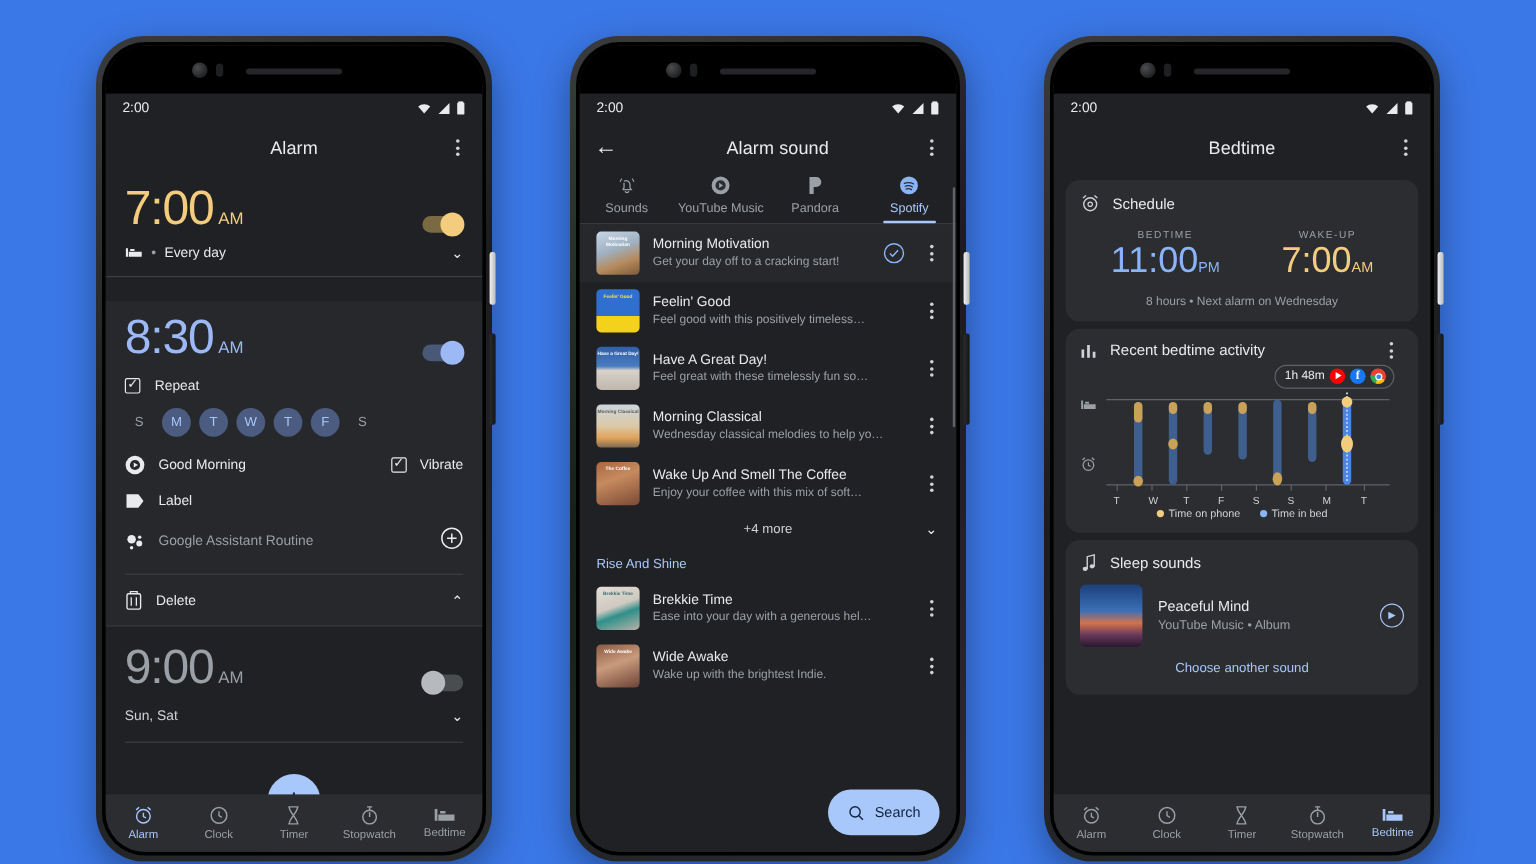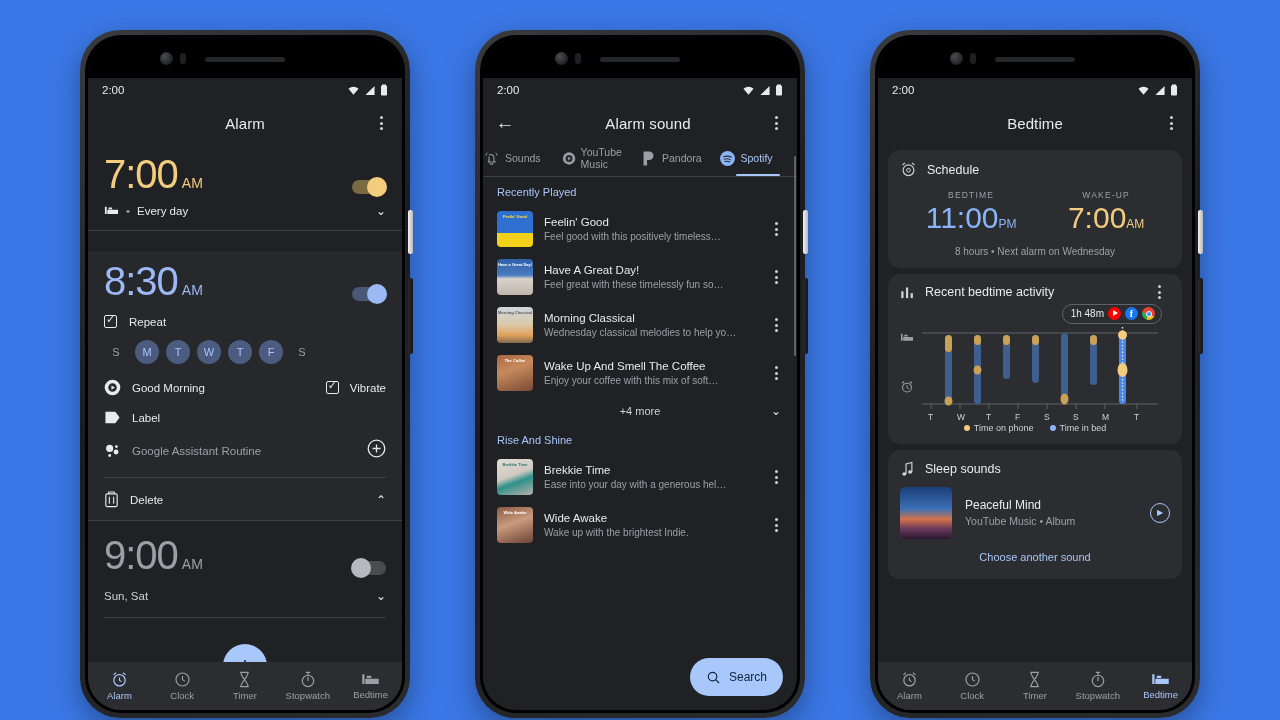--- a/index.html
+++ b/index.html
@@ -108,21 +108,21 @@
   .day.on { background:#4b5c80; color:#a8c7fa; }
   .day.off { background:transparent; color:#9aa0a6; border:0; }
   .opt-line { display:flex; align-items:center; justify-content:space-between; margin-top:15px; }
   .opt-part { display:flex; align-items:center; gap:11px; color:#e8eaed; font-size:11.5px; }
   .opt-part.dim { color:#9aa0a6; }
   .fab-add { width:44px; height:44px; border-radius:50%; background:#a8c7fa; color:#12263f;
      display:flex; align-items:center; justify-content:center; font-size:24px; margin: 0 auto; }
 
   
   .tabs { display:flex; padding: 2px 0 0; }
-  .tab { flex:1; display:flex; flex-direction:row; align-items:center; gap:5px; padding-bottom:6px;
+  .tab { flex:1; display:flex; flex-direction:column; align-items:center; gap:5px; padding-bottom:6px;
      color:#9aa0a6; font-size:10.5px; position:relative;}
   .tab.active { color:#a8c7fa; }
   .tab .ind { position:absolute; bottom:0; left:50%; transform:translateX(-50%); width:44px; height:2.5px;
      background:#a8c7fa; border-radius:2px; }
   .section-head { color:#a8c7fa; font-size:11px; padding: 9px 14px 7px; }
   .track { display:flex; align-items:center; gap:11px; padding: 6px 10px 6px 14px; }
   .art { width:36px; height:36px; border-radius:4px; flex:0 0 36px; overflow:hidden; position:relative;}
   .art .lbl { position:absolute; top:3px; left:0; right:0; text-align:center; font-size:4px; color:#fff; font-weight:bold;}
   .track-txt { flex:1; min-width:0; }
   .track-title { color:#e8eaed; font-size:11.5px; line-height:1.3; white-space:nowrap; overflow:hidden; text-overflow:ellipsis;}
@@ -429,22 +429,39 @@
                 <circle cx="12" cy="12" r="10.5" fill="#8ab4f8"></circle>
                 <path d="M6.5 9.5c4-1.3 8-1 11 .8M7.5 13c3-1 6.2-.7 8.6.9M8.5 16.3c2.3-.7 4.6-.5 6.5.7" stroke="#2b2d30" stroke-width="1.5" fill="none" stroke-linecap="round"></path>
               </svg>
             <span>Spotify</span>
             <span class="ind"></span>
           </div>
         </div>
         <div class="divider-line"></div>
 
 
-
-        <div class="section-head">Recently Played</div>
+        <div class="track" style="background:#26282b">
+          <div class="art" style="background:linear-gradient(160deg,#c9d6e3 0%,#9fb2c4 40%,#b58a5c 70%,#7b5a3a 100%)">
+              <span class="lbl">Morning Motivation</span>
+            </div>
+          <div class="track-txt">
+            <div class="track-title">Morning Motivation</div>
+            <div class="track-sub">Get your day off to a cracking start!</div>
+          </div>
+          <svg width="18" height="18" viewBox="0 0 24 24">
+              <circle cx="12" cy="12" r="10.5" fill="none" stroke="#8ab4f8" stroke-width="1.6"></circle>
+              <path d="M7.5 12.3l3 3 6-6.5" stroke="#8ab4f8" stroke-width="1.7" fill="none"></path>
+            </svg>
+          <span class="kebab">
+              <i></i>
+              <i></i>
+              <i></i>
+            </span>
+        </div>
+
 
         <div class="track">
           <div class="art" style="background:linear-gradient(180deg,#2f6fd0 0%,#2f6fd0 62%,#f4d11a 62%,#f4d11a 100%)">
               <span class="lbl" style="color:#ffe14d">Feelin' Good</span>
             </div>
           <div class="track-txt">
             <div class="track-title">Feelin' Good</div>
             <div class="track-sub">Feel good with this positively timeless…</div>
           </div>
           <span class="kebab">

